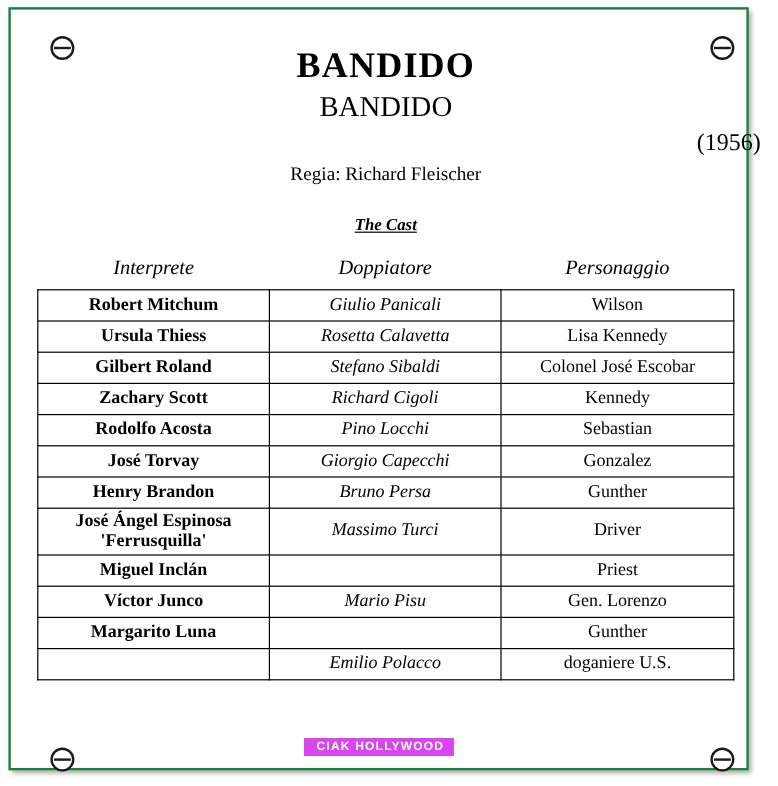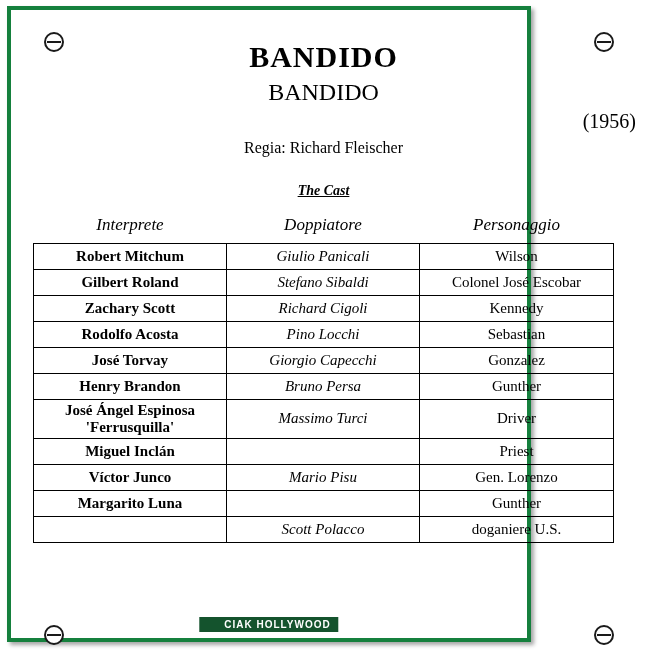--- a/index.html
+++ b/index.html
@@ -17,24 +17,24 @@
   .page {
     position: relative;
     width: 648px;
     height: 655px;
     box-sizing: border-box;
   }
   .sheet {
     position: absolute;
     left: 7px;
     top: 6px;
-    width: 524px;
+    width: 617px;
     height: 636px;
     background: #ffffff;
-    border: 4px solid #15803d;
+    border: 2px solid #15803d;
     box-shadow: 3px 3px 4px rgba(0,0,0,0.35);
     box-sizing: border-box;
   }
   
   .hole {
     position: absolute;
     width: 20px;
     height: 20px;
     border-radius: 50%;
     background: #ffffff;
@@ -128,27 +128,27 @@
     font-style: italic;
   }
   table.cast tbody td.role {
     font-style: normal;
   }
   .footer-logo {
     position: absolute;
     left: 50%;
     transform: translateX(-50%);
     top: 607px;
-    background: #14532d;
+    background: #d946ef;
     color: #ffffff;
     font-family: "Liberation Sans", sans-serif;
     font-size: 10px;
     font-weight: bold;
     letter-spacing: 1px;
-    padding: 3px 8px 2px 25px;
+    padding: 3px 8px 2px 11px;
     line-height: 1;
   }
 </style>
 </head>
 <body>
 
 <div class="page">
   <div class="sheet">
     <div class="content">
       <h1 class="title">BANDIDO</h1>
@@ -170,20 +170,25 @@
             <th>Personaggio</th>
           </tr>
         </thead>
         <tbody>
           <tr>
             <td class="actor">Robert Mitchum</td>
             <td class="dubber">Giulio Panicali</td>
             <td class="role">Wilson</td>
           </tr>
           <tr>
+            <td class="actor">Ursula Thiess</td>
+            <td class="dubber">Rosetta Calavetta</td>
+            <td class="role">Lisa Kennedy</td>
+          </tr>
+          <tr>
             <td class="actor">Gilbert Roland</td>
             <td class="dubber">Stefano Sibaldi</td>
             <td class="role">Colonel José Escobar</td>
           </tr>
           <tr>
             <td class="actor">Zachary Scott</td>
             <td class="dubber">Richard Cigoli</td>
             <td class="role">Kennedy</td>
           </tr>
           <tr>
@@ -216,21 +221,21 @@
             <td class="dubber">Mario Pisu</td>
             <td class="role">Gen. Lorenzo</td>
           </tr>
           <tr>
             <td class="actor">Margarito Luna</td>
             <td class="dubber"></td>
             <td class="role">Gunther</td>
           </tr>
           <tr>
             <td class="actor"></td>
-            <td class="dubber">Scott Polacco</td>
+            <td class="dubber">Emilio Polacco</td>
             <td class="role">doganiere U.S.</td>
           </tr>
         </tbody>
       </table>
     </div>
 
     <div class="footer-logo">CIAK HOLLYWOOD</div>
 
     <div class="hole tl"></div>
     <div class="hole tr"></div>

